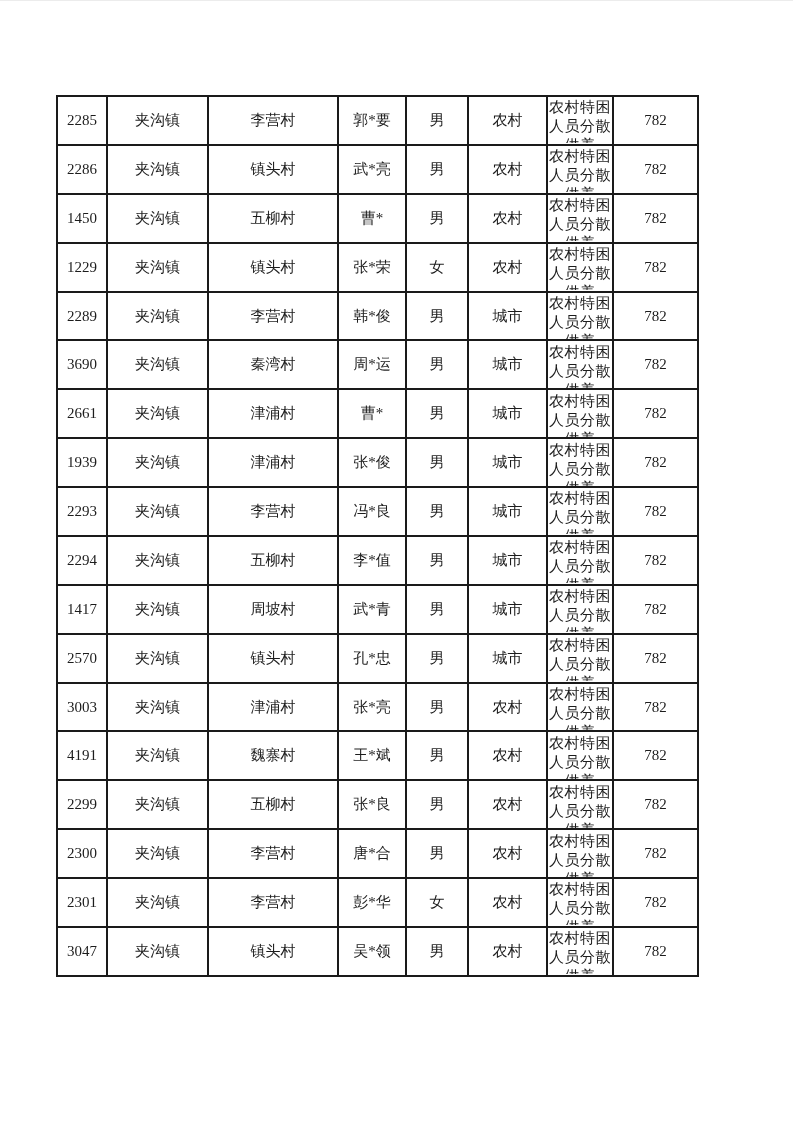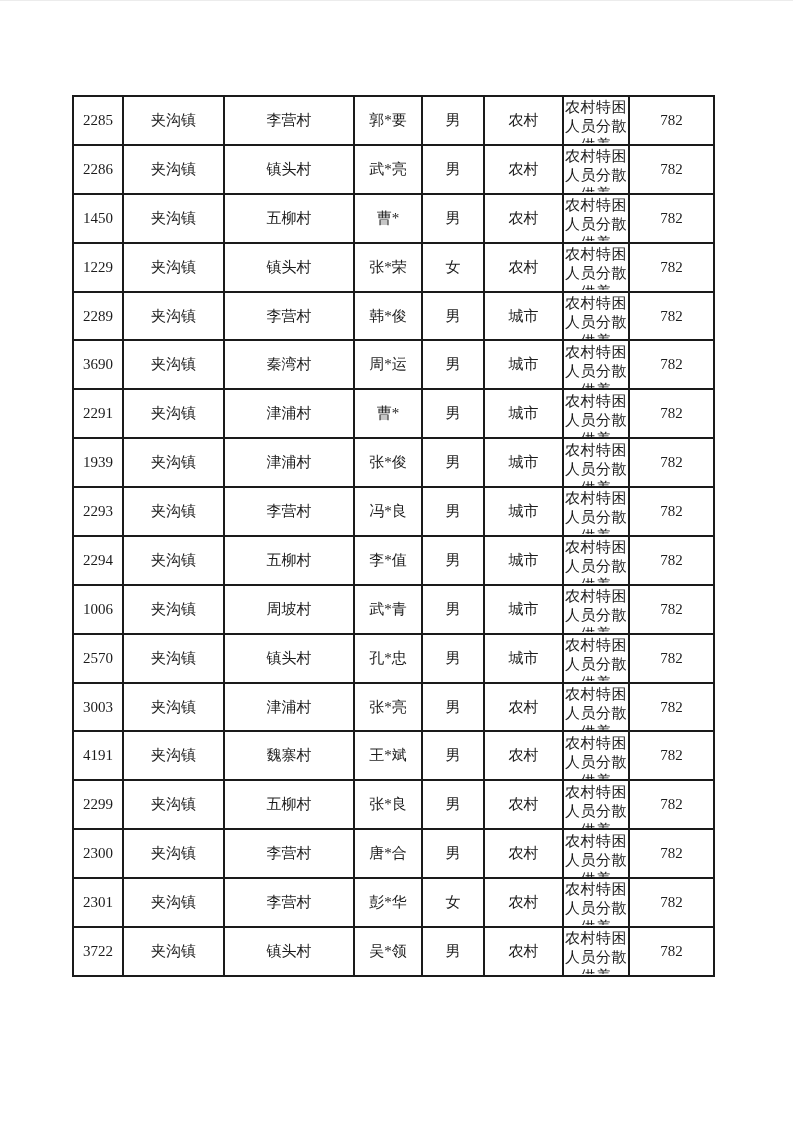--- a/index.html
+++ b/index.html
@@ -16,21 +16,21 @@
   }
   .page-top-edge {
     position: absolute;
     top: 0; left: 0;
     width: 793px;
     height: 1px;
     background: #ececec;
   }
   table.roster {
     position: absolute;
-    left: 72px;
+    left: 56px;
     top: 95px;
     width: 641px;
     height: 880px;
     border-collapse: collapse;
     table-layout: fixed;
   }
   table.roster td {
     border: 2px solid #1a1a1a;
     padding: 0;
     text-align: center;
@@ -142,21 +142,21 @@
     <td>秦湾村</td>
     <td>周*运</td>
     <td>男</td>
     <td>城市</td>
     <td class="cat-cell">
       <div class="cat-clip">农村特困人员分散供养</div>
     </td>
     <td>782</td>
   </tr>
       <tr>
-    <td>2291</td>
+    <td>2661</td>
     <td>夹沟镇</td>
     <td>津浦村</td>
     <td>曹*</td>
     <td>男</td>
     <td>城市</td>
     <td class="cat-cell">
       <div class="cat-clip">农村特困人员分散供养</div>
     </td>
     <td>782</td>
   </tr>
@@ -190,21 +190,21 @@
     <td>五柳村</td>
     <td>李*值</td>
     <td>男</td>
     <td>城市</td>
     <td class="cat-cell">
       <div class="cat-clip">农村特困人员分散供养</div>
     </td>
     <td>782</td>
   </tr>
       <tr>
-    <td>1006</td>
+    <td>1417</td>
     <td>夹沟镇</td>
     <td>周坡村</td>
     <td>武*青</td>
     <td>男</td>
     <td>城市</td>
     <td class="cat-cell">
       <div class="cat-clip">农村特困人员分散供养</div>
     </td>
     <td>782</td>
   </tr>
@@ -274,21 +274,21 @@
     <td>李营村</td>
     <td>彭*华</td>
     <td>女</td>
     <td>农村</td>
     <td class="cat-cell">
       <div class="cat-clip">农村特困人员分散供养</div>
     </td>
     <td>782</td>
   </tr>
       <tr>
-    <td>3722</td>
+    <td>3047</td>
     <td>夹沟镇</td>
     <td>镇头村</td>
     <td>吴*领</td>
     <td>男</td>
     <td>农村</td>
     <td class="cat-cell">
       <div class="cat-clip">农村特困人员分散供养</div>
     </td>
     <td>782</td>
   </tr>

